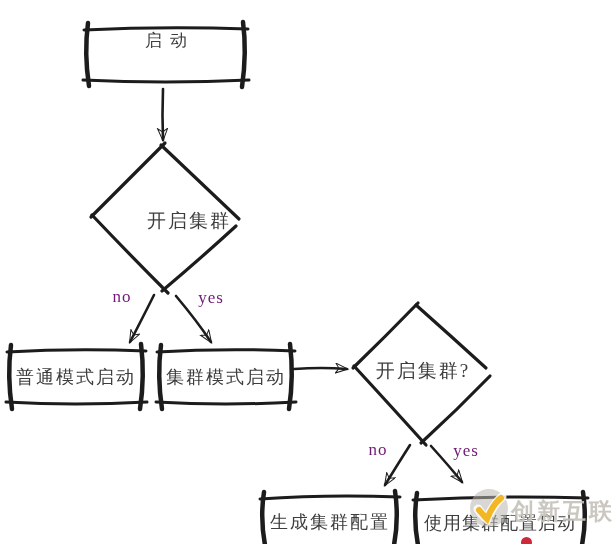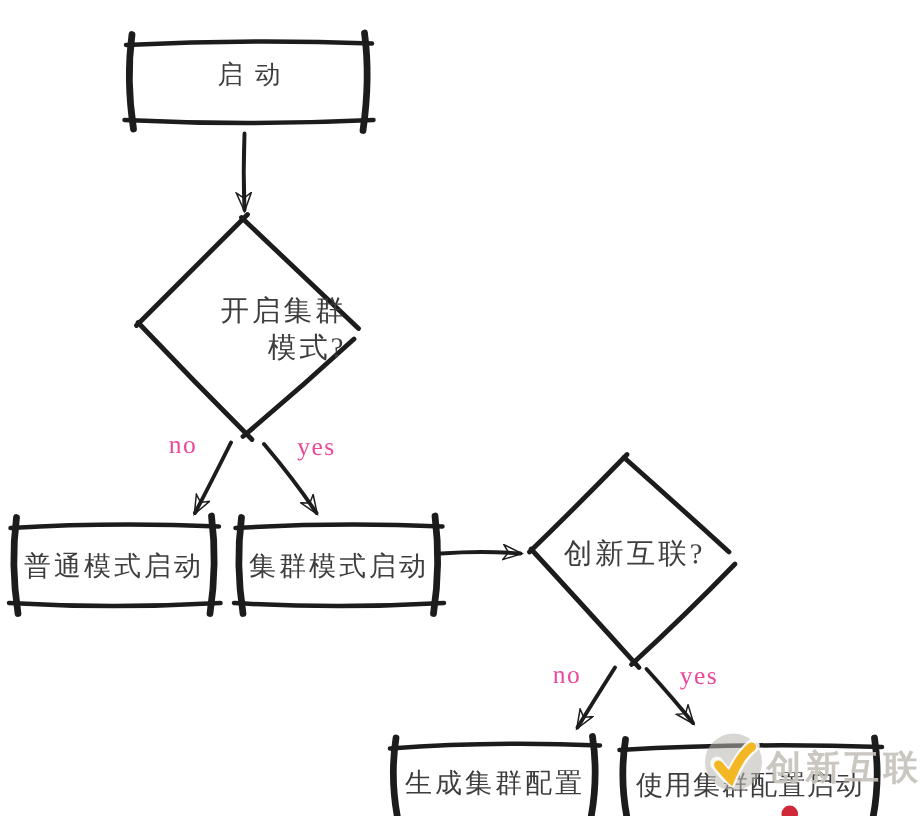--- a/index.html
+++ b/index.html
@@ -46,21 +46,21 @@
   .diamond-text {
     font-size: 19px;
     line-height: 25px;
     letter-spacing: 2px;
     white-space: normal;
     width: 130px;
   }
   .edge-text {
     font-size: 17px;
     letter-spacing: 1px;
-    color: #ec4899;
+    color: #701a75;
   }
   .watermark {
     position: absolute;
     left: 466px;
     top: 484px;
     width: 150px;
     height: 62px;
     z-index: 3;
     pointer-events: none;
   }
@@ -162,35 +162,34 @@
       <path d="M395,491 Q399,518 394,545" stroke-width="4.5"></path>
     </g>
 
     <g>
       <path d="M413,500 Q498,495 588,498" stroke-width="3"></path>
       <path d="M417,493 Q413,519 418,545" stroke-width="4.5"></path>
       <path d="M583,492 Q587,519 582,545" stroke-width="4.5"></path>
     </g>
   </svg>
 
-  <div class="lbl start-text" style="left:166px; top:50px;">启动</div>
+  <div class="lbl start-text" style="left:166px; top:40px;">启动</div>
 
   <div class="lbl diamond-text" style="left:166px; top:220px;text-align:right;">
     <div>开启集群</div>
-    <div>模式?</div>
   </div>
 
   <div class="lbl edge-text" style="left:122px; top:297px;">no</div>
   <div class="lbl edge-text" style="left:211px; top:298px;">yes</div>
 
   <div class="lbl node-text" style="left:76px; top:377px;">普通模式启动</div>
   <div class="lbl node-text" style="left:226px; top:377px;">集群模式启动</div>
 
   <div class="lbl diamond-text" style="left:423px; top:370px;">
-    <div>创新互联?</div>
+    <div>开启集群?</div>
   </div>
 
   <div class="lbl edge-text" style="left:378px; top:450px;">no</div>
   <div class="lbl edge-text" style="left:466px; top:451px;">yes</div>
 
   <div class="lbl node-text" style="left:330px; top:522px;">生成集群配置</div>
   <div class="lbl node-text" style="left:500px; top:523px; letter-spacing:1px;">使用集群配置启动</div>
 
   <div class="watermark">
     <div class="wm-badge"></div>

